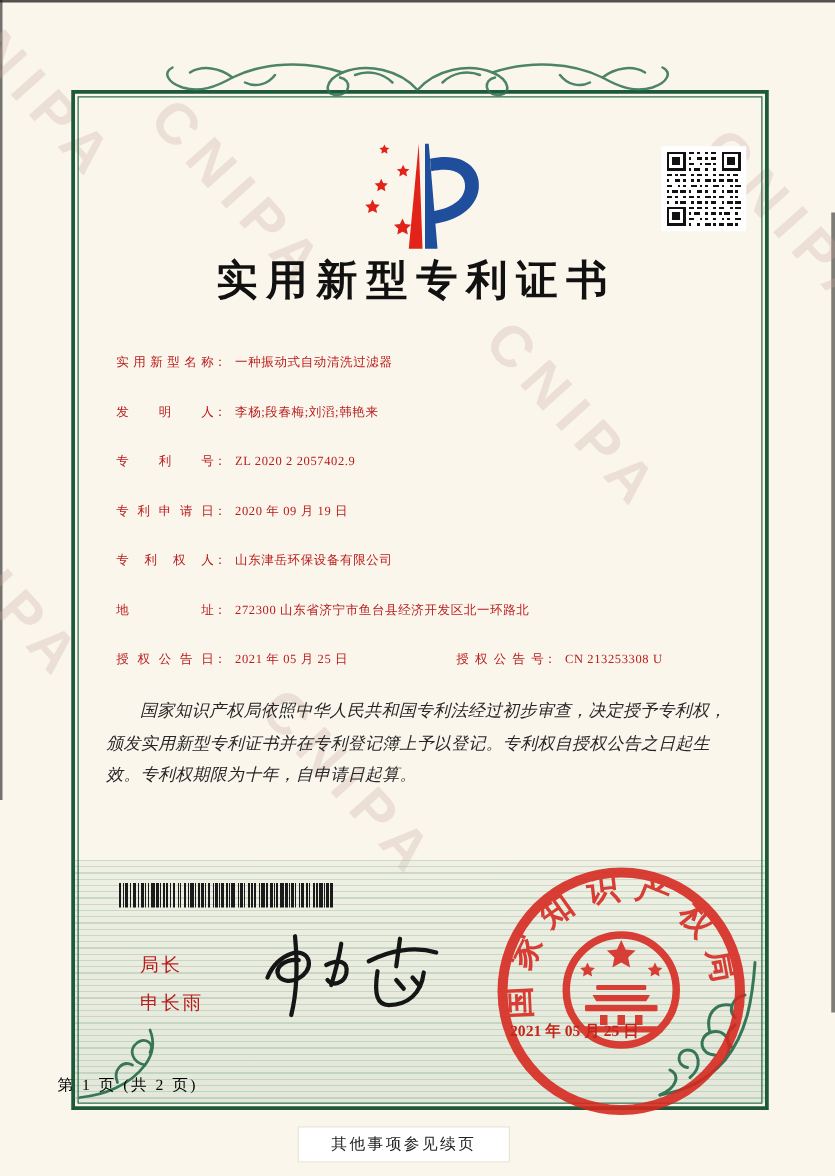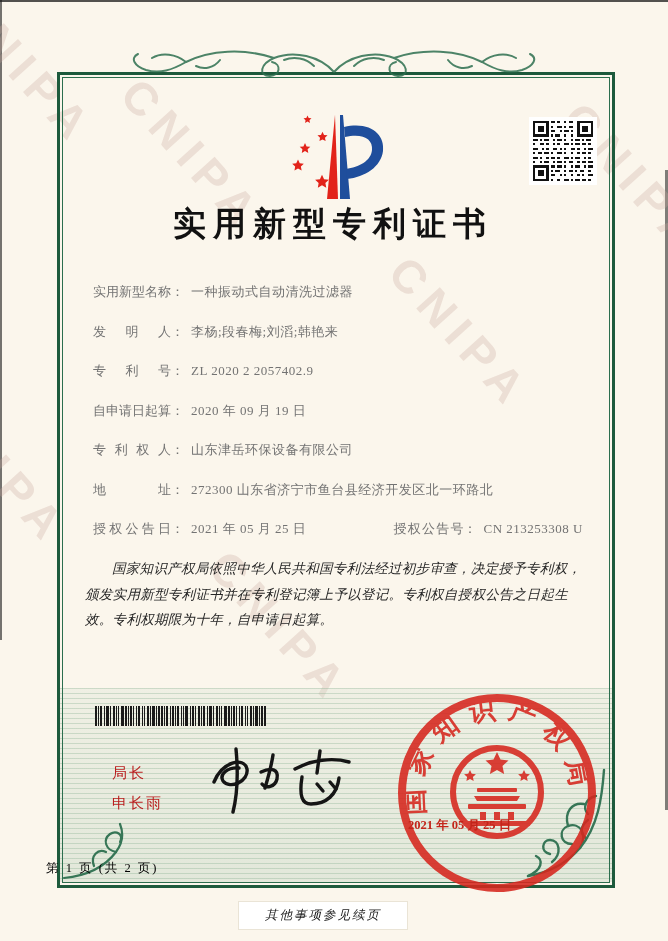--- a/index.html
+++ b/index.html
@@ -39,21 +39,21 @@
   .qr{position:absolute;left:529px;top:117px;width:64px;height:64px;background:#fff;padding:2px;}
 
   .logo{position:absolute;left:283px;top:113px;width:108px;height:92px;}
 
   .title{
     position:absolute;left:57px;top:202px;width:552px;text-align:center;
     font-size:33px;font-weight:bold;letter-spacing:7px;color:#111;
   }
 
   .fields{position:absolute;left:93px;top:283px;width:500px;}
-  .frow{height:39.5px;font-size:13px;color:#737373;white-space:nowrap;}
+  .frow{height:39.5px;font-size:10px;color:#b91c1c;white-space:nowrap;}
   .flabel{display:inline-block;width:78px;text-align:justify;text-align-last:justify;vertical-align:top;}
   .fcolon{display:inline-block;}
   .fvalue{display:inline-block;margin-left:7px;letter-spacing:.5px;}
   .fpair2{display:inline-block;margin-left:84px;}
 
   .body-text{
     position:absolute;left:85px;top:556px;width:502px;
     font-size:13.5px;line-height:25.5px;font-style:italic;color:#262626;letter-spacing:.3px;
   }
   .body-text p{margin:0;text-indent:2em;}
@@ -67,21 +67,21 @@
   .seal-date{
     position:absolute;left:408px;top:817px;font-size:12.5px;color:#c3251a;
     letter-spacing:0;font-weight:bold;white-space:nowrap;
   }
 
   .page-num{position:absolute;left:46px;top:860px;width:552px;text-align:left;font-size:12.5px;letter-spacing:2px;color:#000000;}
 
   .note-box{
     position:absolute;left:238px;top:901px;width:168px;height:27px;background:#ffffff;
     border:1px solid #eae4d6;display:flex;align-items:center;justify-content:center;
-    font-size:12.5px;letter-spacing:2px;color:#222;font-style:italic;
+    font-size:12.5px;letter-spacing:2px;color:#222;
   }
 
   .ornament-top{position:absolute;left:124px;top:46px;width:420px;height:32px;}
   .flourish-br{position:absolute;left:518px;top:768px;width:92px;height:112px;}
   .flourish-bl{position:absolute;left:62px;top:820px;width:66px;height:62px;transform:scaleX(-1);}
 </style>
 </head>
 <body>
 
 <div class="page">
@@ -180,21 +180,21 @@
     <div class="frow">
       <span class="flabel">实用新型名称</span><span class="fcolon">：</span><span class="fvalue">一种振动式自动清洗过滤器</span>
     </div>
     <div class="frow">
       <span class="flabel">发明人</span><span class="fcolon">：</span><span class="fvalue">李杨;段春梅;刘滔;韩艳来</span>
     </div>
     <div class="frow">
       <span class="flabel">专利号</span><span class="fcolon">：</span><span class="fvalue">ZL 2020 2 2057402.9</span>
     </div>
     <div class="frow">
-      <span class="flabel">自申请日起算</span><span class="fcolon">：</span><span class="fvalue">2020 年 09 月 19 日</span>
+      <span class="flabel">专利申请日</span><span class="fcolon">：</span><span class="fvalue">2020 年 09 月 19 日</span>
     </div>
     <div class="frow">
       <span class="flabel">专利权人</span><span class="fcolon">：</span><span class="fvalue">山东津岳环保设备有限公司</span>
     </div>
     <div class="frow">
       <span class="flabel">地址</span><span class="fcolon">：</span><span class="fvalue">272300 山东省济宁市鱼台县经济开发区北一环路北</span>
     </div>
     <div class="frow">
       <span class="flabel">授权公告日</span><span class="fcolon">：</span><span class="fvalue">2021 年 05 月 25 日</span>
       <span class="fpair2">

